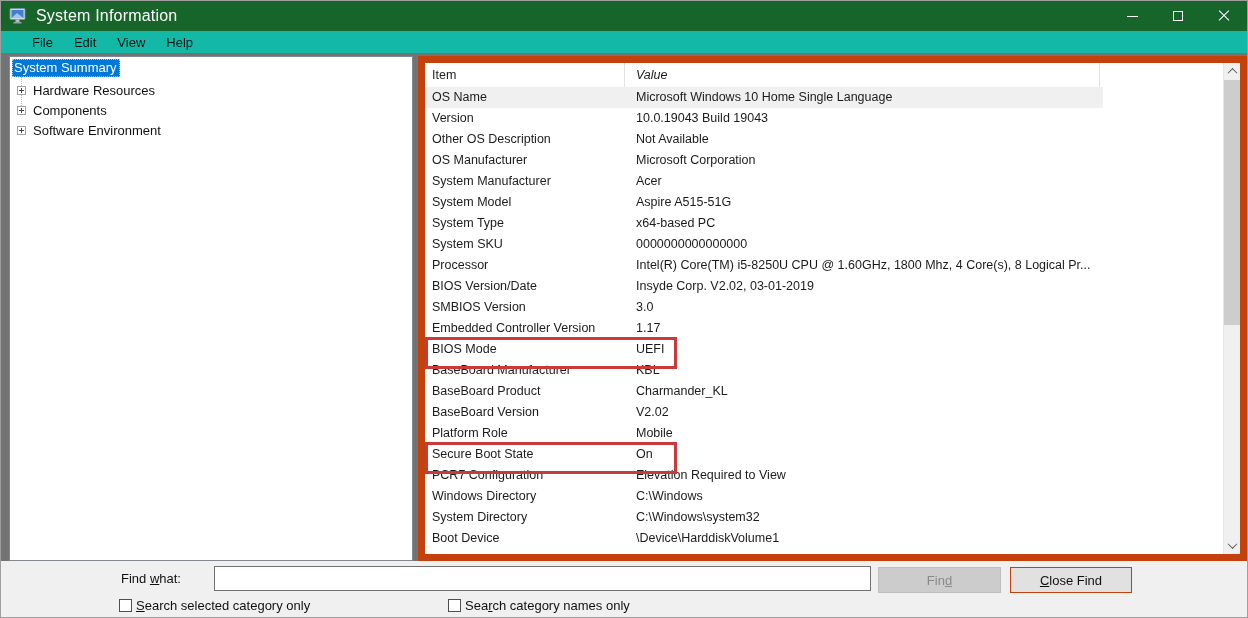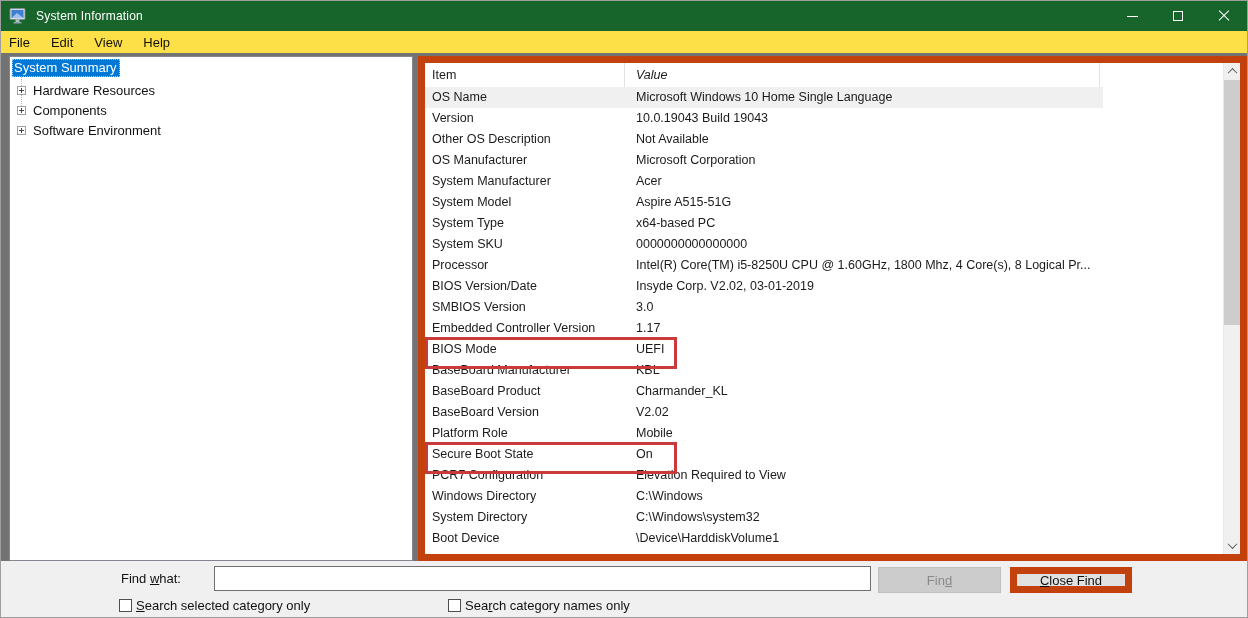--- a/index.html
+++ b/index.html
@@ -10,34 +10,34 @@
     background:#fff; overflow:hidden;
     border:1px solid #9e9e9e;
   }
   
   .titlebar {
     position:absolute; left:0; top:0; width:100%; height:30px;
     background:var(--c-titlebar_green,#18652c);
     display:flex; align-items:center; color:#fff;
   }
   .app-icon { width:18px; height:16px; margin:0 9px 0 8px; flex:0 0 auto; }
-  .title-text { font-size:12px; letter-spacing:.2px; }
+  .title-text { font-size:16px; letter-spacing:.2px; }
   .controls { margin-left:auto; display:flex; height:100%; }
   .ctrl { width:46px; height:100%; display:flex; align-items:center; justify-content:center; cursor:default; }
   .glyph-min { width:11px; height:1px; background:#fff; display:block; }
   .glyph-max { width:10px; height:10px; border:1px solid #fff; display:block; }
   .glyph-close { position:relative; width:12px; height:12px; display:block; }
   .glyph-close::before,.glyph-close::after{
     content:""; position:absolute; left:-1px; top:5px; width:14px; height:1.2px; background:#fff;
   }
   .glyph-close::before{ transform:rotate(45deg);} .glyph-close::after{ transform:rotate(-45deg);}
   
   .menubar {
     position:absolute; left:0; top:30px; width:100%; height:22px;
-    background:#fde047; display:flex; align-items:center; padding-left:0;
+    background:#14b8a6; display:flex; align-items:center; padding-left:23px;
     font-size:13px; color:#111;
   }
   .menu-item { padding:2px 8px; margin-right:5px; cursor:default; }
   
   .content { position:absolute; left:0; top:52px; width:100%; height:508px; background:#737373; }
   .tree-panel {
     position:absolute; left:8px; top:3px; width:404px; height:505px;
     border:1px solid #828790; background:#fff; font-size:13px; color:#111;
     padding:2px 0 0 1px; overflow:hidden;
   }
@@ -92,21 +92,21 @@
   .find-label { position:absolute; left:120px; top:10px; }
   .find-input {
     position:absolute; left:213px; top:5px; width:657px; height:25px;
     border:1px solid #707070; background:#fff; font:13px "Liberation Sans",sans-serif; padding:0 5px;
   }
   .btn {
     position:absolute; top:6px; height:26px; text-align:center; font:13px "Liberation Sans",sans-serif;
     display:flex; align-items:center; justify-content:center; cursor:default;
   }
   .btn-find { left:877px; width:123px; background:#cccccc; border:1px solid #bfbfbf; color:#8a8a8a; }
-  .btn-close { left:1009px; width:122px; background:#e1e1e1; border:7px solid #c2410c; color:#111; }
+  .btn-close { left:1009px; width:122px; background:#e1e1e1; border:1px solid #c2410c; color:#111; }
   .checkrow-item { position:absolute; top:37px; display:flex; align-items:center; }
   .cr1 { left:118px; } .cr2 { left:447px; }
   .checkbox { width:13px; height:13px; border:1px solid #4f4f4f; background:#fff; margin-right:4px; flex:0 0 auto; }
   .u { text-decoration:underline; }
   .nowrap { white-space:nowrap; }
 </style>
 </head>
 <body>
 
 <div class="window">

